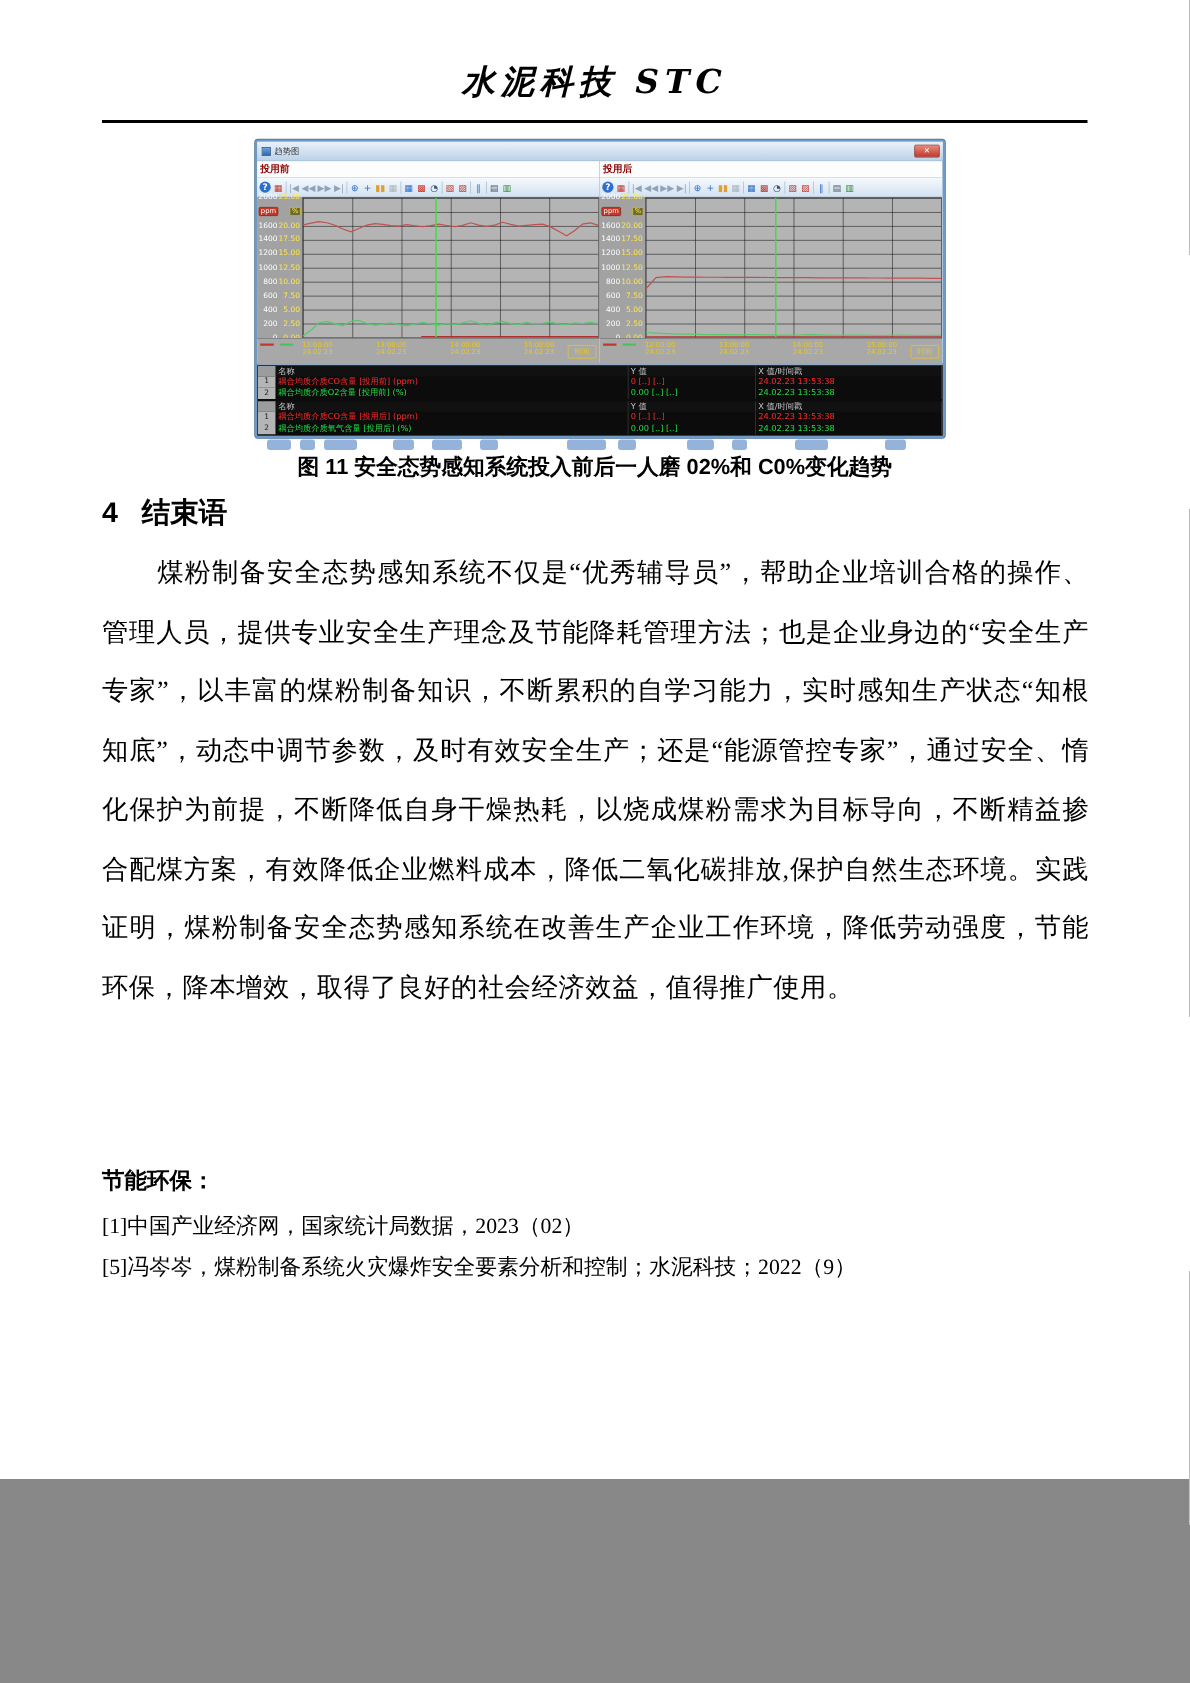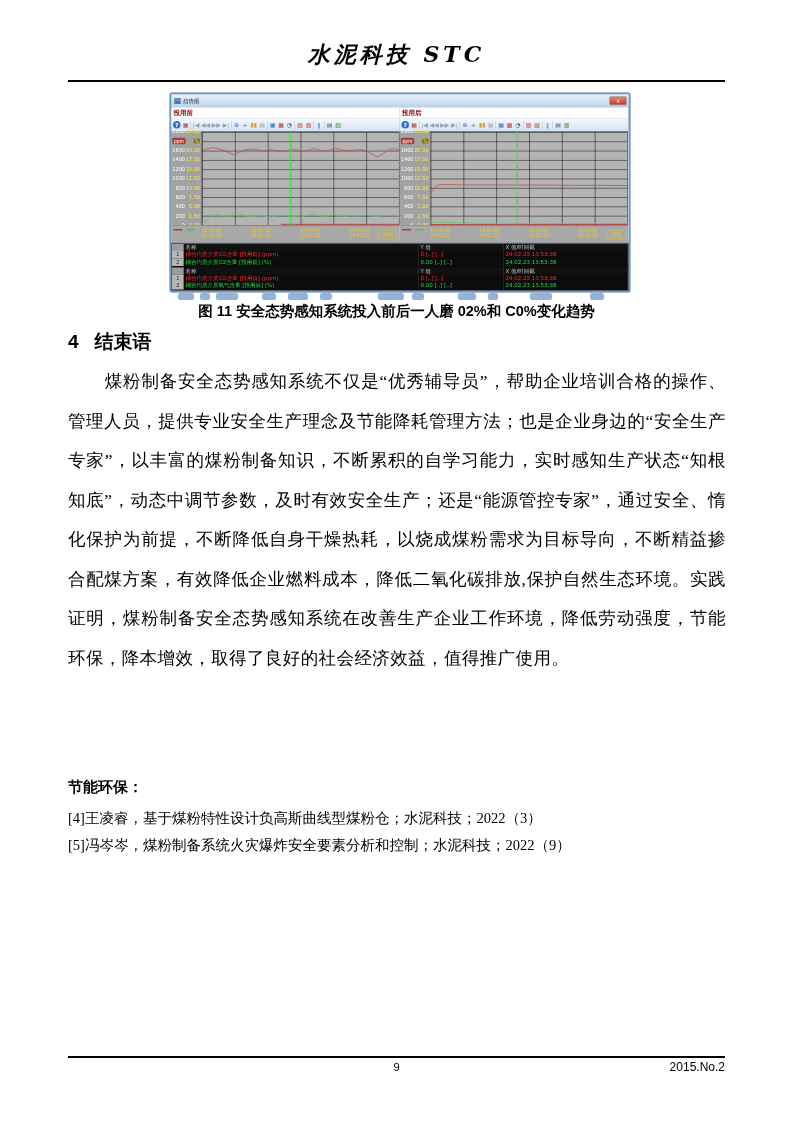--- a/index.html
+++ b/index.html
@@ -1,18 +1,18 @@
 <!DOCTYPE html>
 <html><head>
 <meta charset="utf-8">
 <style>
   * { margin:0; padding:0; box-sizing:border-box; }
   html,body { background:#888; }
   .page {
-    position:relative; width:793px; height:1122px; margin:0 auto;
+    position:relative; width:793px; height:986px; margin:0 auto;
     background:#ffffff; overflow:hidden;
     font-family:"Liberation Serif","DejaVu Serif",serif; color:#000;
   }
   
   .doc-title{
     position:absolute; top:40px; left:0; right:0; text-align:center;
     font-family:"DejaVu Serif","Liberation Serif",serif;
     font-style:italic; font-weight:bold; font-size:22px; letter-spacing:4px;
   }
   .header-rule{ position:absolute; top:80px; left:68px; width:657px; border-top:2.5px solid #000; }
@@ -379,20 +379,20 @@
   <div class="fig-caption">图 11  安全态势感知系统投入前后一人磨 02%和 C0%变化趋势</div>
 
   <div class="sec-head">
     <span class="num">4</span><span>结束语</span>
   </div>
 
   <p class="body-text">煤粉制备安全态势感知系统不仅是“优秀辅导员”，帮助企业培训合格的操作、管理人员，提供专业安全生产理念及节能降耗管理方法；也是企业身边的“安全生产专家”，以丰富的煤粉制备知识，不断累积的自学习能力，实时感知生产状态“知根知底”，动态中调节参数，及时有效安全生产；还是“能源管控专家”，通过安全、惰化保护为前提，不断降低自身干燥热耗，以烧成煤粉需求为目标导向，不断精益掺合配煤方案，有效降低企业燃料成本，降低二氧化碳排放,保护自然生态环境。实践证明，煤粉制备安全态势感知系统在改善生产企业工作环境，降低劳动强度，节能环保，降本增效，取得了良好的社会经济效益，值得推广使用。</p>
 
   <div class="refs-head">节能环保：</div>
   <ul class="refs">
-      <li>[4]王凌睿，基于煤粉特性设计负高斯曲线型煤粉仓；水泥科技；2022（3）</li>
+      <li>[1]中国产业经济网，国家统计局数据，2023（02）</li>
       <li>[5]冯岑岑，煤粉制备系统火灾爆炸安全要素分析和控制；水泥科技；2022（9）</li>
     </ul>
 
   <div class="footer-rule"></div>
   <div class="footer-page">9</div>
   <div class="footer-issue">2015.No.2</div>
 </div>
 
 </body></html>

